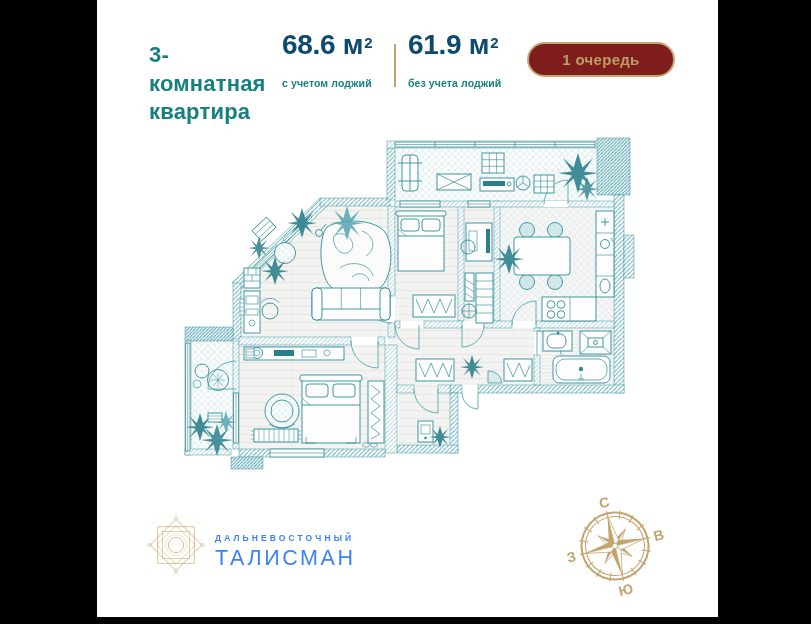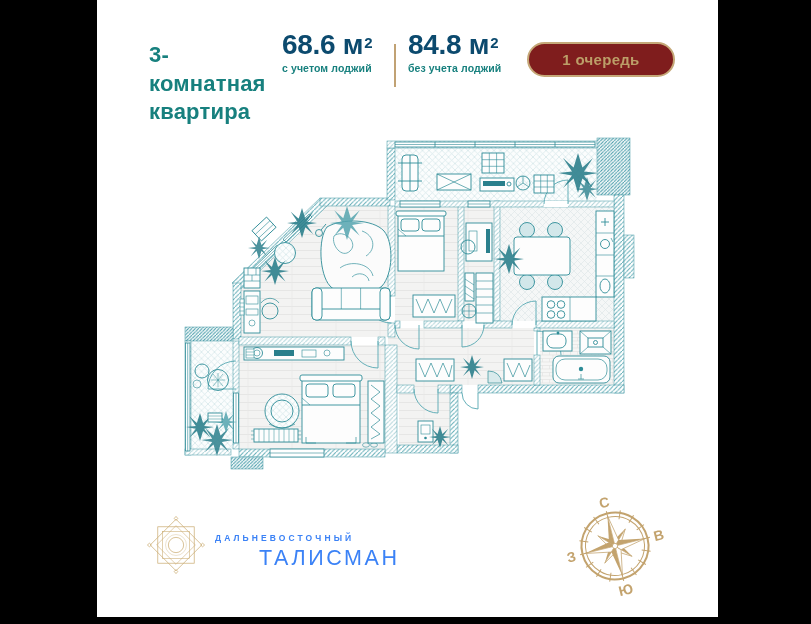--- a/index.html
+++ b/index.html
@@ -13,52 +13,52 @@
   
   .apt-type{
     position:absolute;left:52px;top:41px;width:120px;
     font-size:22px;font-weight:700;line-height:1.3;color:#17807E;letter-spacing:.2px;
   }
   .area{position:absolute;top:30px;}
   .area-1{left:185px;}
   .area-2{left:311px;}
   .area-value{font-size:28px;font-weight:700;color:#0c4a6e;letter-spacing:-.3px;line-height:1.1;}
   .area-value sup{font-size:15px;vertical-align:6px;margin-left:1px;}
-  .area-label{font-size:10.5px;font-weight:700;color:#17807E;margin-top:1px;letter-spacing:.1px;}
+  .area-label{font-size:10.5px;font-weight:700;color:#17807E;margin-top:16px;letter-spacing:.1px;}
   .v-divider{position:absolute;left:297px;top:44px;width:2px;height:43px;background:#C1A274;}
   .phase-badge{
     position:absolute;left:430px;top:42px;width:148px;height:35px;box-sizing:border-box;
     border:2px solid #C5A878;border-radius:18px;display:flex;align-items:center;justify-content:center;
     color:#BC9E68;font-size:15px;font-weight:700;letter-spacing:.3px;background:#7f1d1d;cursor:default;
   }
   
   .plan-svg{position:absolute;left:85px;top:131px;}
   
   .logo{position:absolute;left:50px;top:516px;}
   .logo-text{position:absolute;left:118px;top:533px;color:#3b82f6;}
   .logo-small{font-size:8.5px;font-weight:700;letter-spacing:3.1px;}
-  .logo-big{font-size:21.5px;font-weight:500;letter-spacing:2.6px;margin-top:3px;margin-left:44px;}
+  .logo-big{font-size:21.5px;font-weight:500;letter-spacing:2.6px;margin-top:3px;}
   .compass{position:absolute;left:466px;top:490px;}
 </style>
 </head>
 <body>
 
 <div class="content">
 
   <div class="apt-type">3- комнатная квартира</div>
 
   <div class="area area-1">
     <div class="area-value"><span>68.6 м</span><sup>2</sup></div>
     <div class="area-label">с учетом лоджий</div>
   </div>
 
   <div class="v-divider"></div>
 
   <div class="area area-2">
-    <div class="area-value"><span>84.8 м</span><sup>2</sup></div>
+    <div class="area-value"><span>61.9 м</span><sup>2</sup></div>
     <div class="area-label">без учета лоджий</div>
   </div>
 
   <div class="phase-badge">1 очередь</div>
 
   <svg class="plan-svg" width="460" height="350" viewBox="0 0 460 350">
     <defs>
       <pattern id="hd" width="4.4" height="4.4" patternUnits="userSpaceOnUse">
         <rect width="4.4" height="4.4" fill="#ffffff"></rect>
           <path d="M0,4.4 L4.4,0" stroke="#5FACB6" stroke-width="1"></path>

